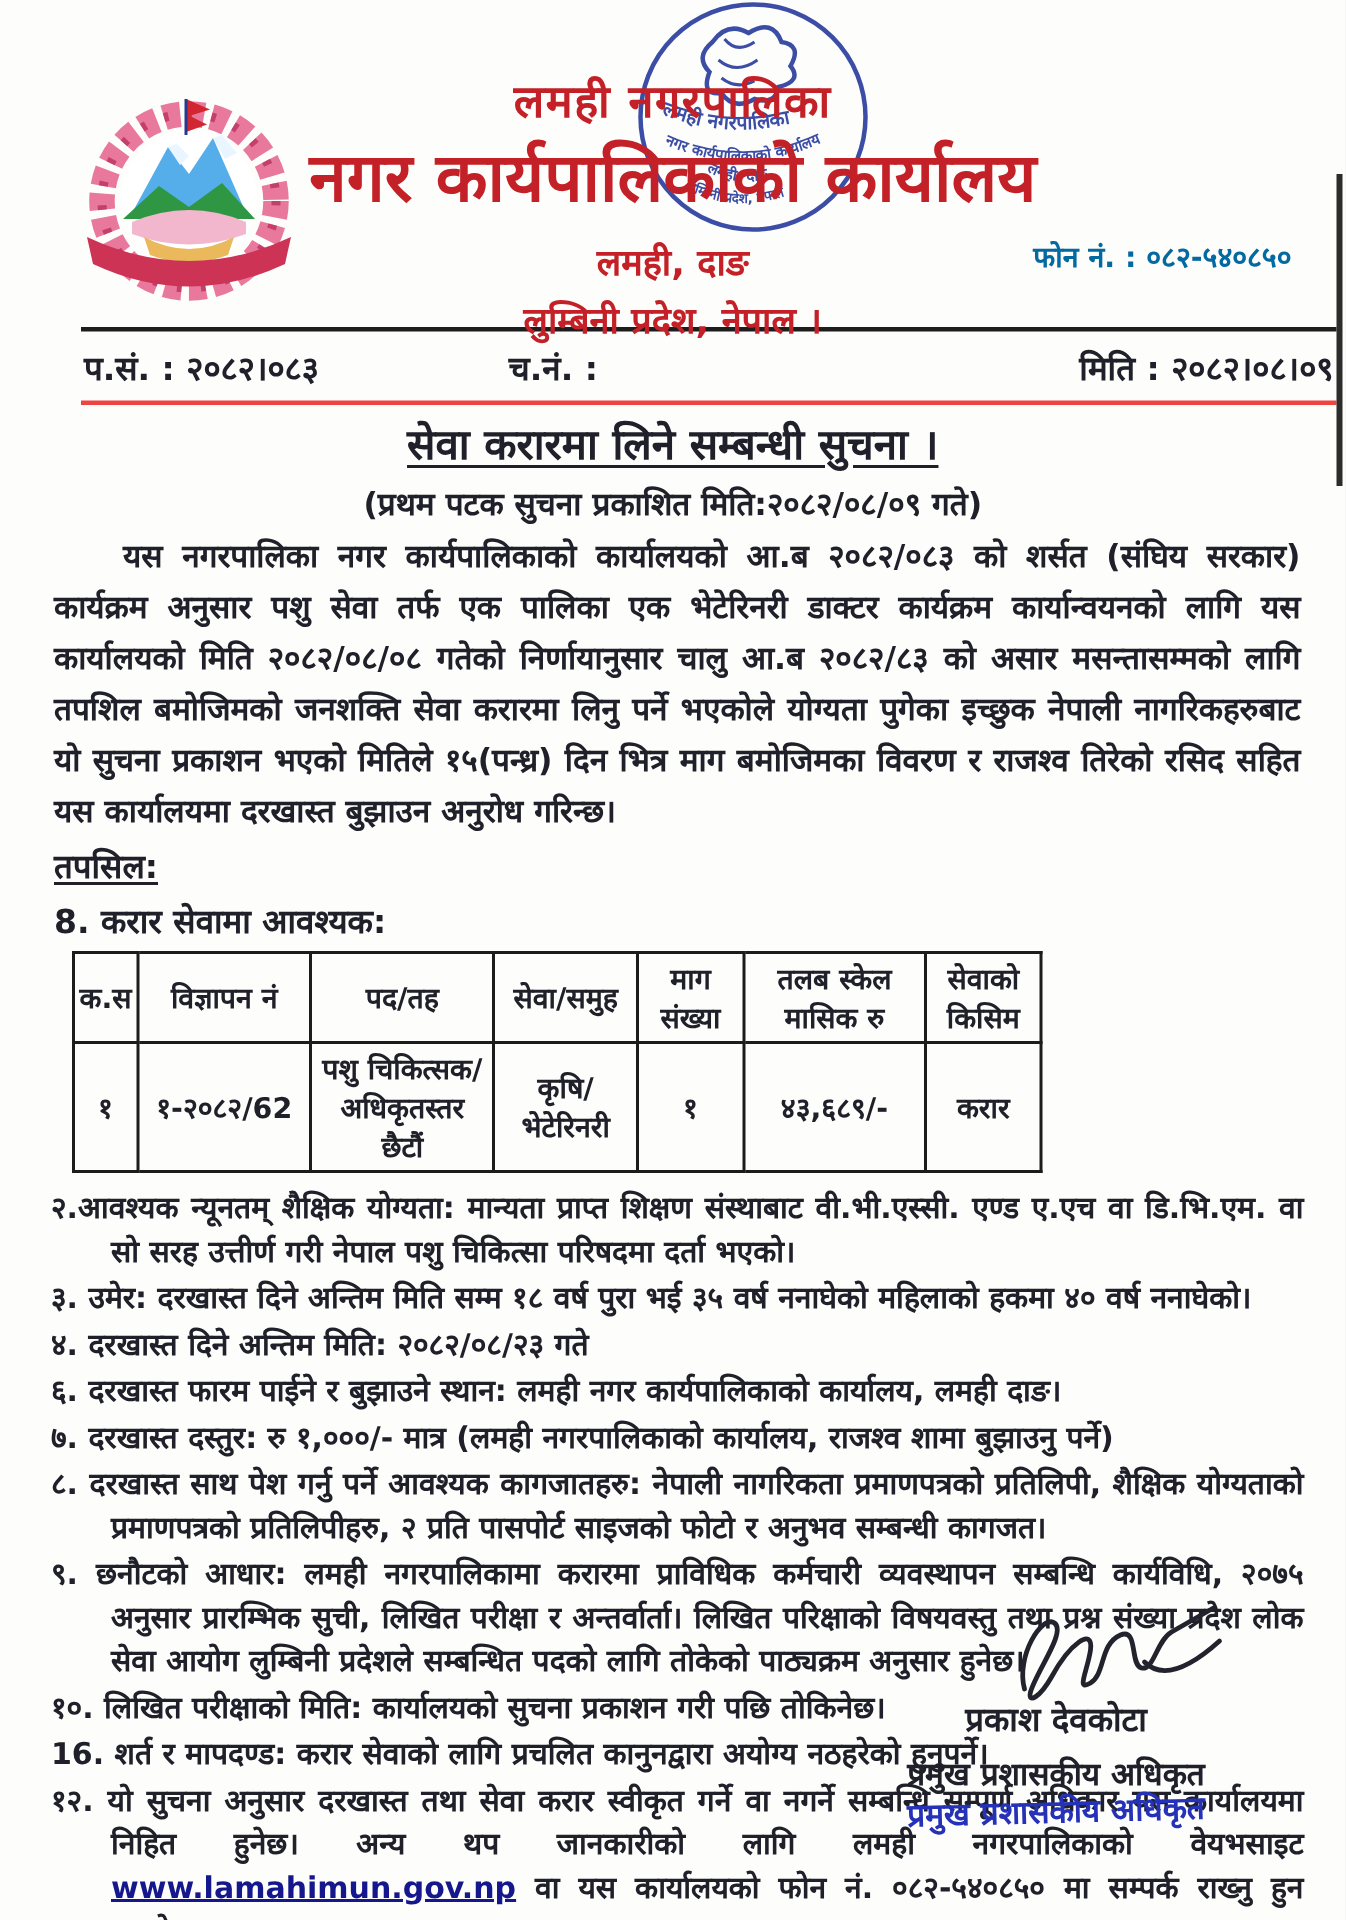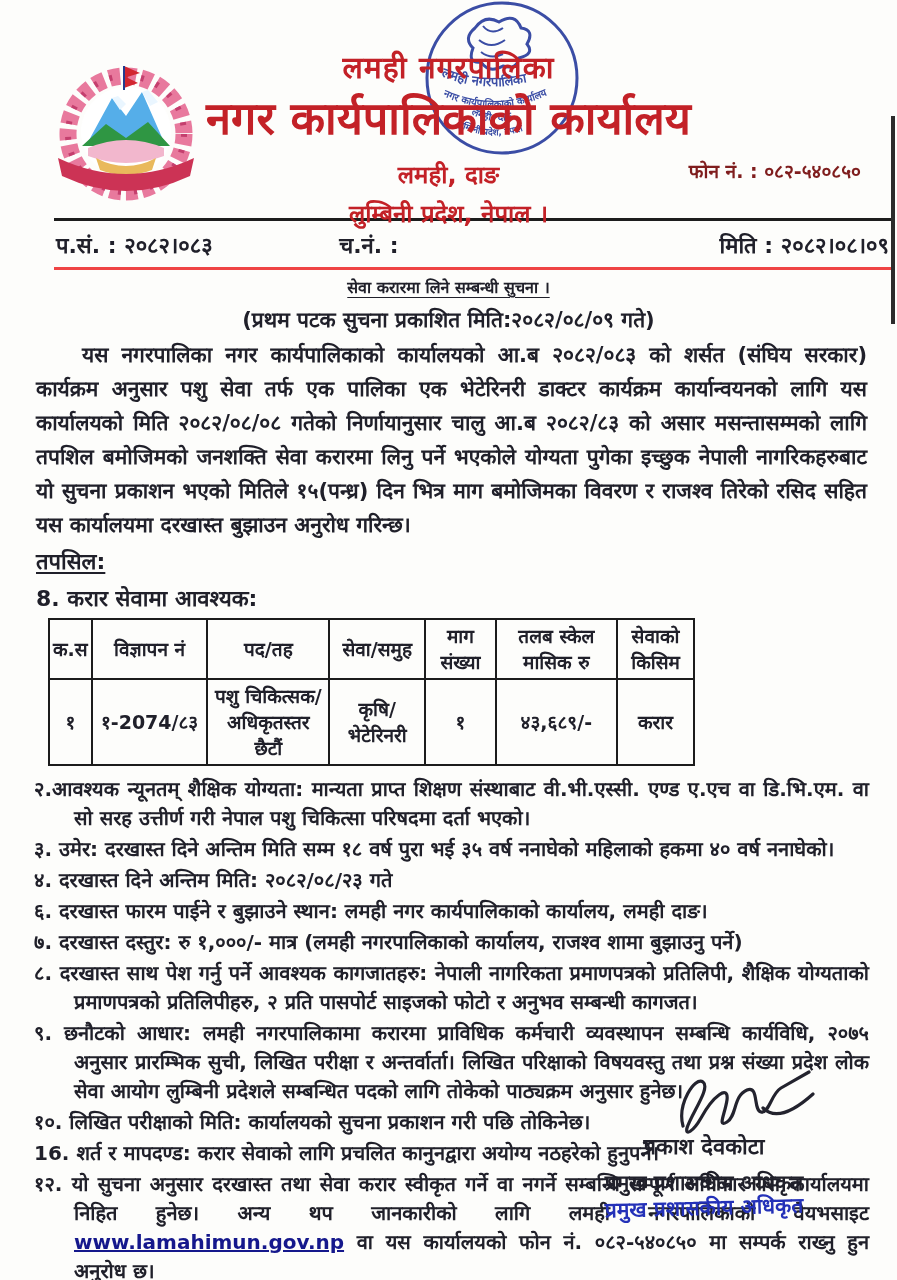--- a/index.html
+++ b/index.html
@@ -11,30 +11,30 @@
   }
   
   .header { position:relative; height:218px; }
   .emblem { position:absolute; left:50px; top:62px; width:152px; height:148px; z-index:2; }
   .seal   { position:absolute; left:413px; top:0px; width:178px; height:164px; z-index:1; opacity:.92; }
   .lh-text { position:relative; z-index:2; text-align:center; padding-top:46px; }
   .lh-muni     { font-size:30px; font-weight:700; color:#c32127; letter-spacing:1px; }
   .lh-office   { font-size:45px; font-weight:700; color:#c32127; line-height:1.15; margin-top:6px; }
   .lh-place    { font-size:24px; font-weight:700; color:#c32127; margin-top:12px; }
   .lh-province { font-size:24px; font-weight:700; color:#c32127; margin-top:6px; }
-  .lh-phone    { position:absolute; right:36px; top:158px; font-size:19px; font-weight:700; color:#7f1d1d; z-index:2; }
+  .lh-phone    { position:absolute; right:36px; top:158px; font-size:19px; font-weight:700; color:#0369a1; z-index:2; }
   .scan-edge   { position:absolute; right:2px; top:116px; width:4px; height:208px; background:#2c2c2c; z-index:4; }
   
   .ref-row {
     margin:0 6px 0 54px; border-top:3px solid #1d1d1d; border-bottom:3px solid #ef4444;
     display:flex; align-items:center; padding:8px 2px; font-weight:700; font-size:22px;
   }
   .ref-left { width:34%; } .ref-mid { width:33%; } .ref-right { width:33%; text-align:right; }
   
-  .doc-title { text-align:center; font-size:16px; font-weight:700; margin-top:6px; }
+  .doc-title { text-align:center; font-size:28px; font-weight:700; margin-top:6px; }
   .doc-title span { text-decoration:underline; text-underline-offset:4px; }
   .doc-subtitle { text-align:center; font-size:21px; font-weight:700; margin-top:7px; }
   
   .intro {
     margin:5px 30px 0 36px; font-size:21px; font-weight:600; line-height:34px;
     text-align:justify; text-indent:46px;
   }
   .tapasil { margin:3px 0 0 36px; font-size:22px; font-weight:700; }
   .tapasil span { text-decoration:underline; text-underline-offset:3px; }
   .item1-heading { margin:7px 0 6px 36px; font-size:22px; font-weight:700; }
@@ -138,21 +138,21 @@
         <th>पद/तह</th>
         <th>सेवा/समुह</th>
         <th>माग संख्या</th>
         <th>तलब स्केल मासिक रु</th>
         <th>सेवाको किसिम</th>
       </tr>
     </thead>
     <tbody>
       <tr>
         <td>१</td>
-        <td>१-2074/८३</td>
+        <td>१-२०८२/62</td>
         <td>पशु चिकित्सक/ अधिकृतस्तर छैटौं</td>
         <td>कृषि/ भेटेरिनरी</td>
         <td>१</td>
         <td>४३,६८९/-</td>
         <td>करार</td>
       </tr>
     </tbody>
   </table>
 
   <div class="items">

